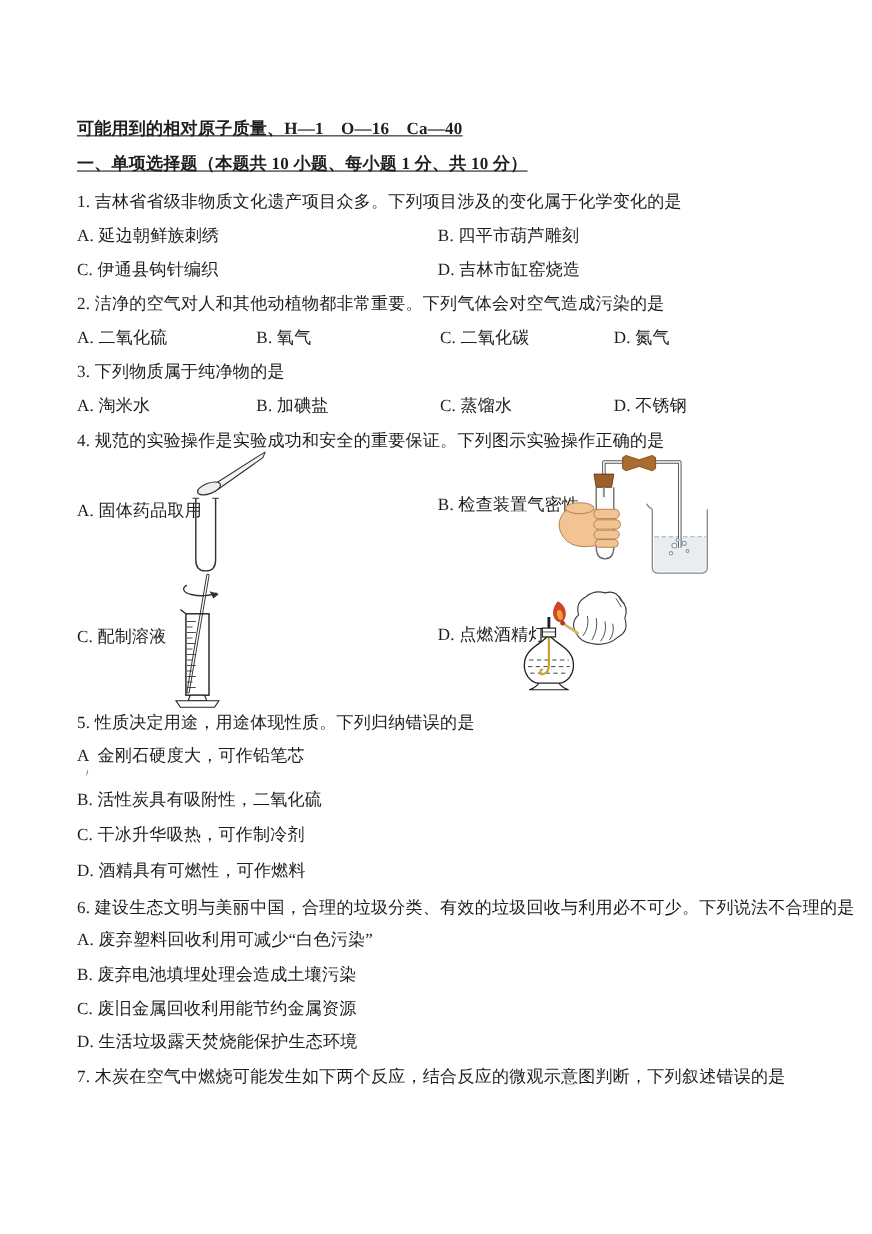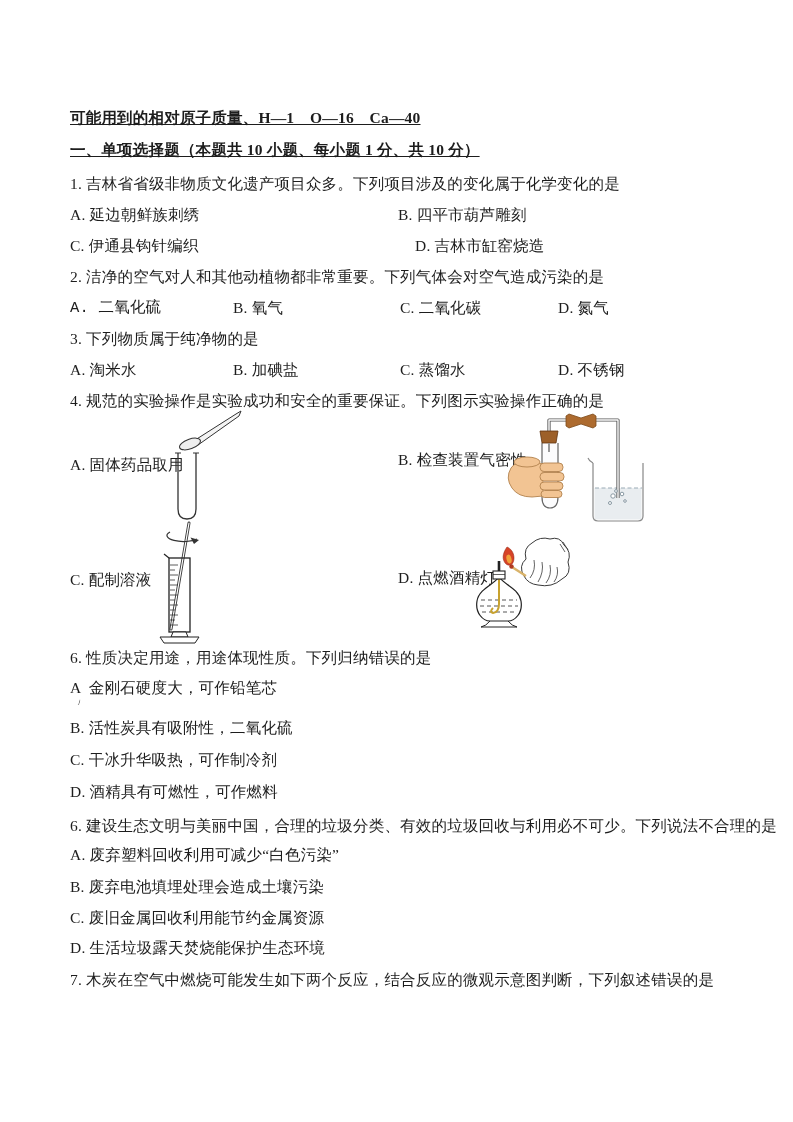--- a/index.html
+++ b/index.html
@@ -25,24 +25,24 @@
 
 <div class="page">
 
   <div class="line b" style="top:108px;left:70px;">可能用到的相对原子质量、H—1　O—16　Ca—40</div>
   <div class="line b" style="top:140px;left:70px;">一、单项选择题（本题共 10 小题、每小题 1 分、共 10 分）</div>
 
   <div class="line" style="top:174px;left:70px;">1. 吉林省省级非物质文化遗产项目众多。下列项目涉及的变化属于化学变化的是</div>
   <div class="line" style="top:205px;left:70px;">A. 延边朝鲜族刺绣</div>
   <div class="line" style="top:205px;left:398px;">B. 四平市葫芦雕刻</div>
   <div class="line" style="top:236px;left:70px;">C. 伊通县钩针编织</div>
-  <div class="line" style="top:236px;left:415px;">D. 吉林市缸窑烧造</div>
+  <div class="line" style="top:236px;left:398px;">D. 吉林市缸窑烧造</div>
 
   <div class="line" style="top:267px;left:70px;">2. 洁净的空气对人和其他动植物都非常重要。下列气体会对空气造成污染的是</div>
-  <div class="line" style="top:298px;left:70px;font-family:Liberation Mono, monospace;">A. 二氧化硫</div>
+  <div class="line" style="top:298px;left:70px;">A. 二氧化硫</div>
   <div class="line" style="top:298px;left:233px;">B. 氧气</div>
   <div class="line" style="top:298px;left:400px;">C. 二氧化碳</div>
   <div class="line" style="top:298px;left:558px;">D. 氮气</div>
 
   <div class="line" style="top:329px;left:70px;">3. 下列物质属于纯净物的是</div>
   <div class="line" style="top:360px;left:70px;">A. 淘米水</div>
   <div class="line" style="top:360px;left:233px;">B. 加碘盐</div>
   <div class="line" style="top:360px;left:400px;">C. 蒸馏水</div>
   <div class="line" style="top:360px;left:558px;">D. 不锈钢</div>
 
@@ -124,21 +124,21 @@
     <ellipse cx="43" cy="27" rx="2.5" ry="4.5" transform="rotate(-14 43 27)" fill="#f0a23a"></ellipse>
     <path d="M31,47 C28,52 13,57 11,69 C9,81 17,89 24,89 L42,89 C49,89 57,81 55,69 C53,57 38,52 35,47 Z" fill="#fff" stroke="#222" stroke-width="1.2"></path>
     <path d="M24,89 Q20,94 15,95 M42,89 Q46,94 51,95 M15,95 H51" fill="none" stroke="#222" stroke-width="1"></path>
     <path d="M15,68 H51 M14,74 H52 M16,80 H50" stroke="#444" stroke-width="0.9" stroke-dasharray="4,3" fill="none"></path>
     <path d="M33,41 V72 Q33,80 27,81 Q23,80 27,76" fill="none" stroke="#c8a22e" stroke-width="2"></path>
     <rect x="27" y="39" width="12" height="8" fill="#fff" stroke="#222" stroke-width="1.1"></rect>
     <line x1="27" y1="42.5" x2="39" y2="42.5" stroke="#222" stroke-width="0.7"></line>
     <line x1="33" y1="29" x2="33" y2="39" stroke="#222" stroke-width="2.6"></line>
   </svg>
 
-  <div class="line" style="top:648px;left:70px;">6. 性质决定用途，用途体现性质。下列归纳错误的是</div>
+  <div class="line" style="top:648px;left:70px;">5. 性质决定用途，用途体现性质。下列归纳错误的是</div>
   <div class="line" style="top:678px;left:70px;">A  金刚石硬度大，可作铅笔芯</div>
   <div class="stray"></div>
   <div class="line" style="top:718px;left:70px;">B. 活性炭具有吸附性，二氧化硫</div>
   <div class="line" style="top:750px;left:70px;">C. 干冰升华吸热，可作制冷剂</div>
   <div class="line" style="top:782px;left:70px;">D. 酒精具有可燃性，可作燃料</div>
 
   <div class="line" style="top:816px;left:70px;">6. 建设生态文明与美丽中国，合理的垃圾分类、有效的垃圾回收与利用必不可少。下列说法不合理的是</div>
   <div class="line" style="top:845px;left:70px;">A. 废弃塑料回收利用可减少“白色污染”</div>
   <div class="line" style="top:877px;left:70px;">B. 废弃电池填埋处理会造成土壤污染</div>
   <div class="line" style="top:938px;left:70px;">D. 生活垃圾露天焚烧能保护生态环境</div>

